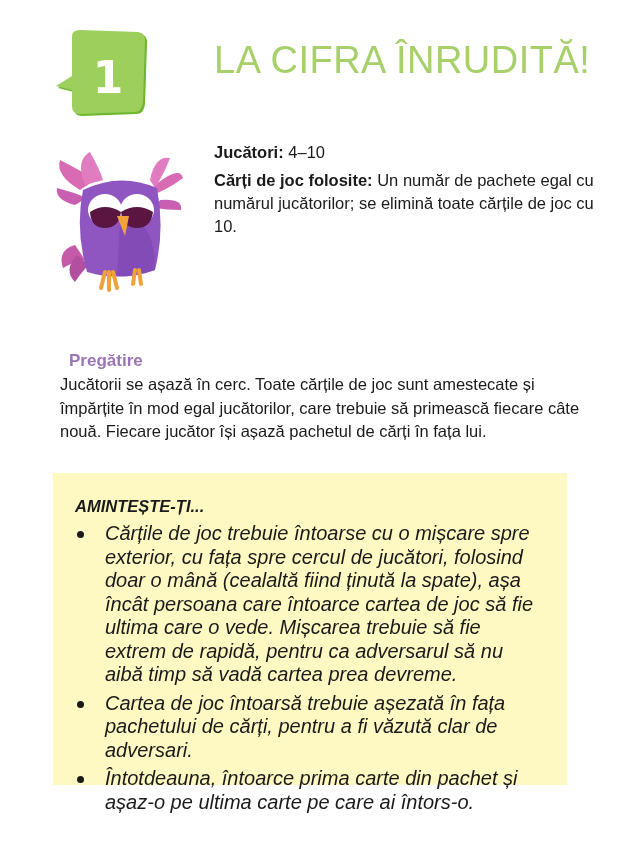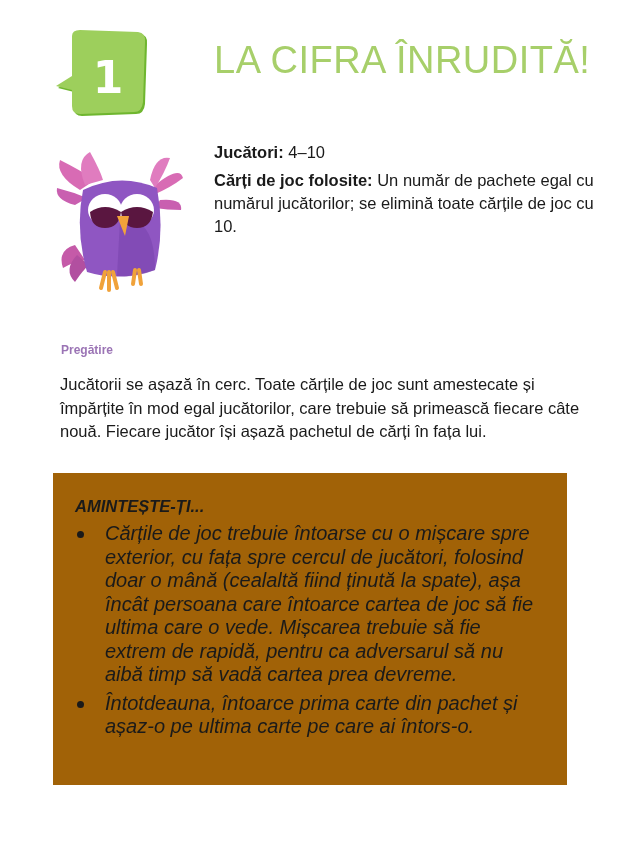--- a/index.html
+++ b/index.html
@@ -18,30 +18,30 @@
       font-family: "Liberation Sans", sans-serif; font-size: 38px; line-height: 41px;
       color: #a7cf6a; letter-spacing: 0.5px; margin: 0; font-weight: normal;
     }
     .title span { display: block; }
     .owl { position: absolute; left: 55px; top: 150px; width: 130px; height: 145px; }
     .info { position: absolute; left: 214px; top: 141px; width: 380px;
       font-family: "Liberation Sans", sans-serif; font-size: 16.5px; line-height: 23px; }
     .info p { margin: 0 0 5px 0; }
     .info b { font-weight: bold; }
     .section-title {
-      position: absolute; left: 53px; top: 335px; margin: 8px;
-      font-family: "Liberation Sans", sans-serif; font-weight: bold; font-size: 12px; color: #9b74b5;
+      position: absolute; left: 53px; top: 335px; margin: 16px;
+      font-family: "Liberation Sans", sans-serif; font-weight: bold; font-size: 17px; color: #9b74b5;
     }
     .section-body {
       position: absolute; left: 53px; top: 366px; width: 540px; margin: 7px;
       font-family: "Liberation Sans", sans-serif; font-size: 16.5px; line-height: 23.5px;
     }
     .remember {
       position: absolute; left: 53px; top: 473px; width: 514px; height: 312px;
-      background: #a16207; box-sizing: border-box; padding: 24px 22px 0 22px;
+      background: #fef9c3; box-sizing: border-box; padding: 24px 22px 0 22px;
     }
     .remember h3 {
       margin: 0 0 6px 0; font-family: "Liberation Sans", sans-serif; font-weight: bold;
       font-style: italic; font-size: 16.5px;
     }
     .remember ul { margin: 0; padding: 0; list-style: none; }
     .remember li {
       position: relative; padding-left: 30px; margin-bottom: 5px;
       font-family: "Liberation Sans", sans-serif; font-style: italic; font-size: 20px; line-height: 23.5px;
     }
@@ -108,16 +108,20 @@
 
 <div class="remember">
   <h3>AMINTEȘTE-ȚI...</h3>
   <ul>
     <li>
       <span class="bullet"></span>
       <span>Cărțile de joc trebuie întoarse cu o mișcare spre exterior, cu fața spre cercul de jucători, folosind doar o mână (cealaltă fiind ținută la spate), așa încât persoana care întoarce cartea de joc să fie ultima care o vede. Mișcarea trebuie să fie extrem de rapidă, pentru ca adversarul să nu aibă timp să vadă cartea prea devreme.</span>
     </li>
     <li>
       <span class="bullet"></span>
+      <span>Cartea de joc întoarsă trebuie așezată în fața pachetului de cărți, pentru a fi văzută clar de adversari.</span>
+    </li>
+    <li>
+      <span class="bullet"></span>
       <span>Întotdeauna, întoarce prima carte din pachet și așaz-o pe ultima carte pe care ai întors-o.</span>
     </li>
   </ul>
 </div>
 
 </body></html>

